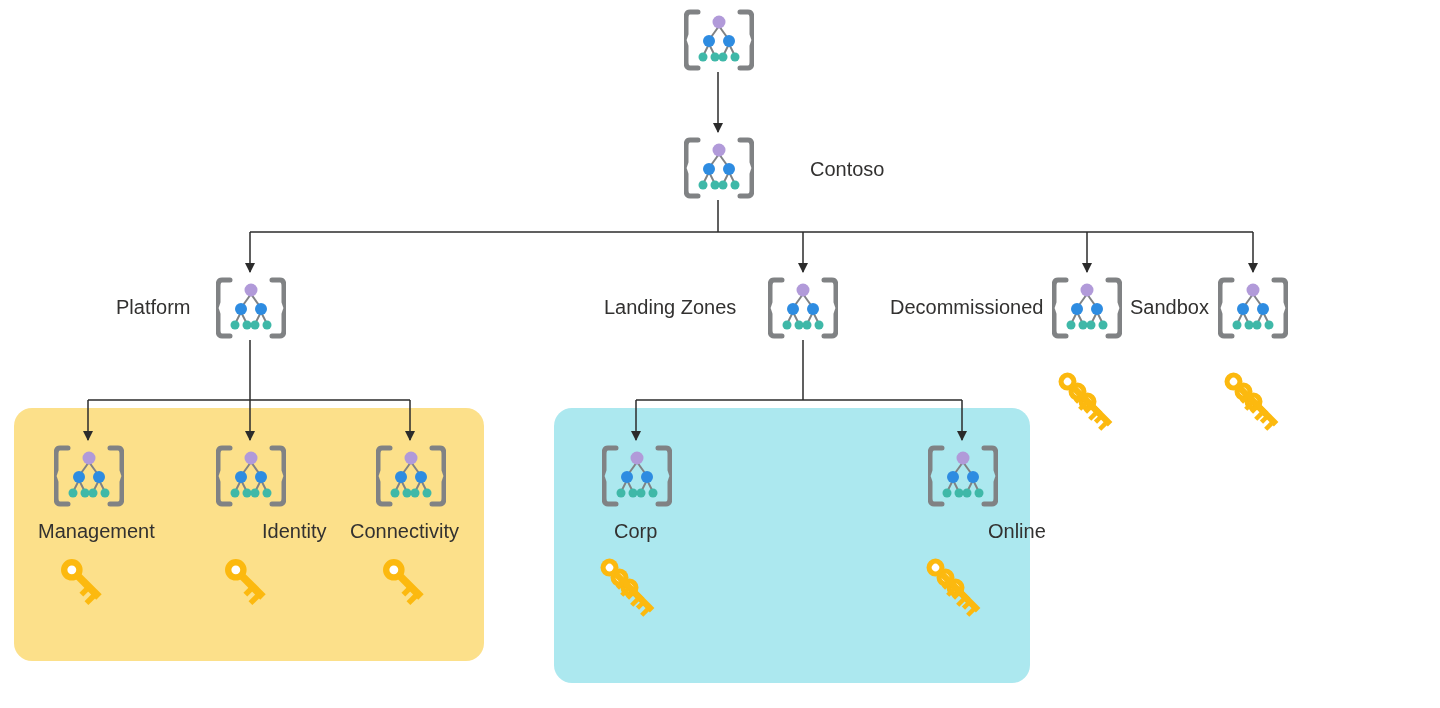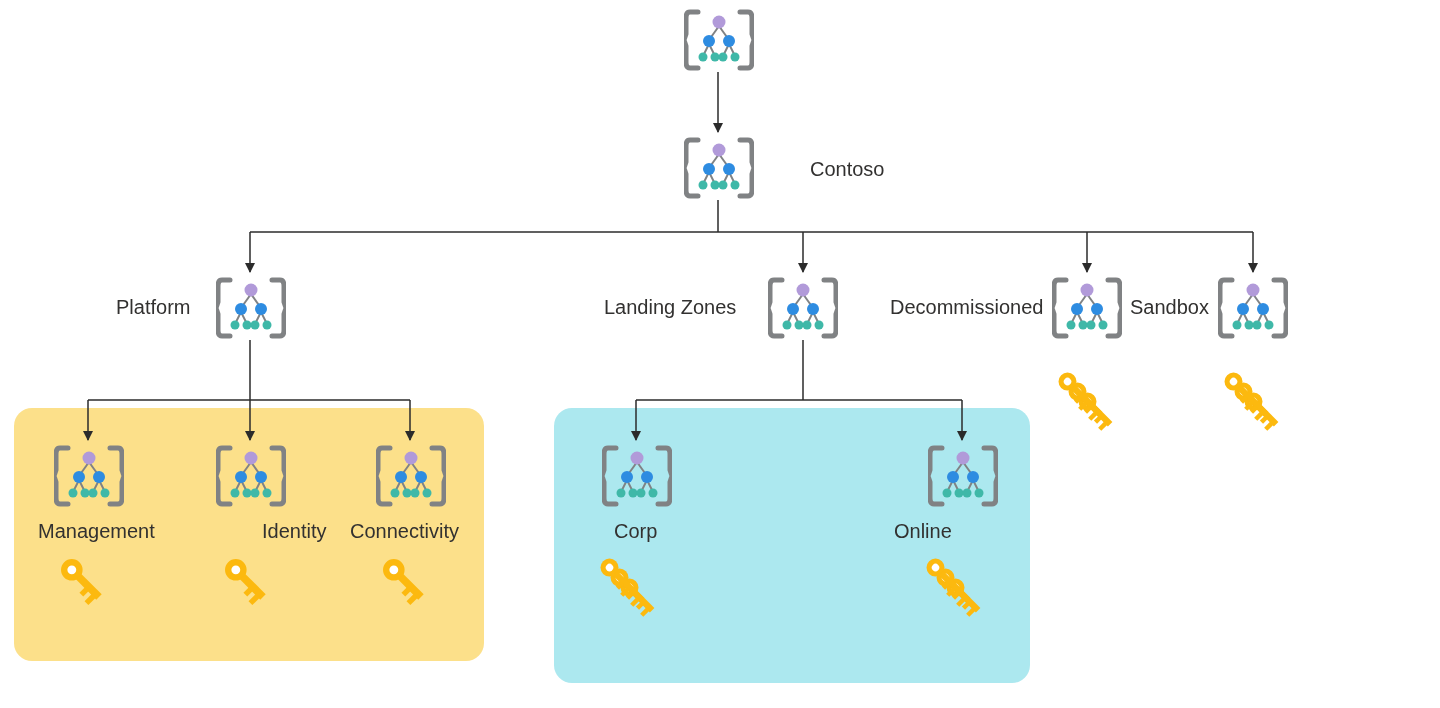--- a/index.html
+++ b/index.html
@@ -183,18 +183,18 @@
     <use href="#mg-icon"></use>
     </svg>
   <span class="label" style="left:614px; top:520px;text-align:center;">Corp</span>
   <svg style="position:absolute; left:598px; top:556px; width:64px; height:64px;">
     <use href="#key-triple"></use>
     </svg>
 
   <svg style="position:absolute; left:928px; top:444px; width:70px; height:64px;">
     <use href="#mg-icon"></use>
     </svg>
-  <span class="label" style="left:894px; top:520px;text-align:center;">Online</span>
+  <span class="label" style="left:988px; top:520px;text-align:center;">Online</span>
   <svg style="position:absolute; left:924px; top:556px; width:64px; height:64px;">
     <use href="#key-triple"></use>
     </svg>
 
 </div>
 
 </body></html>

